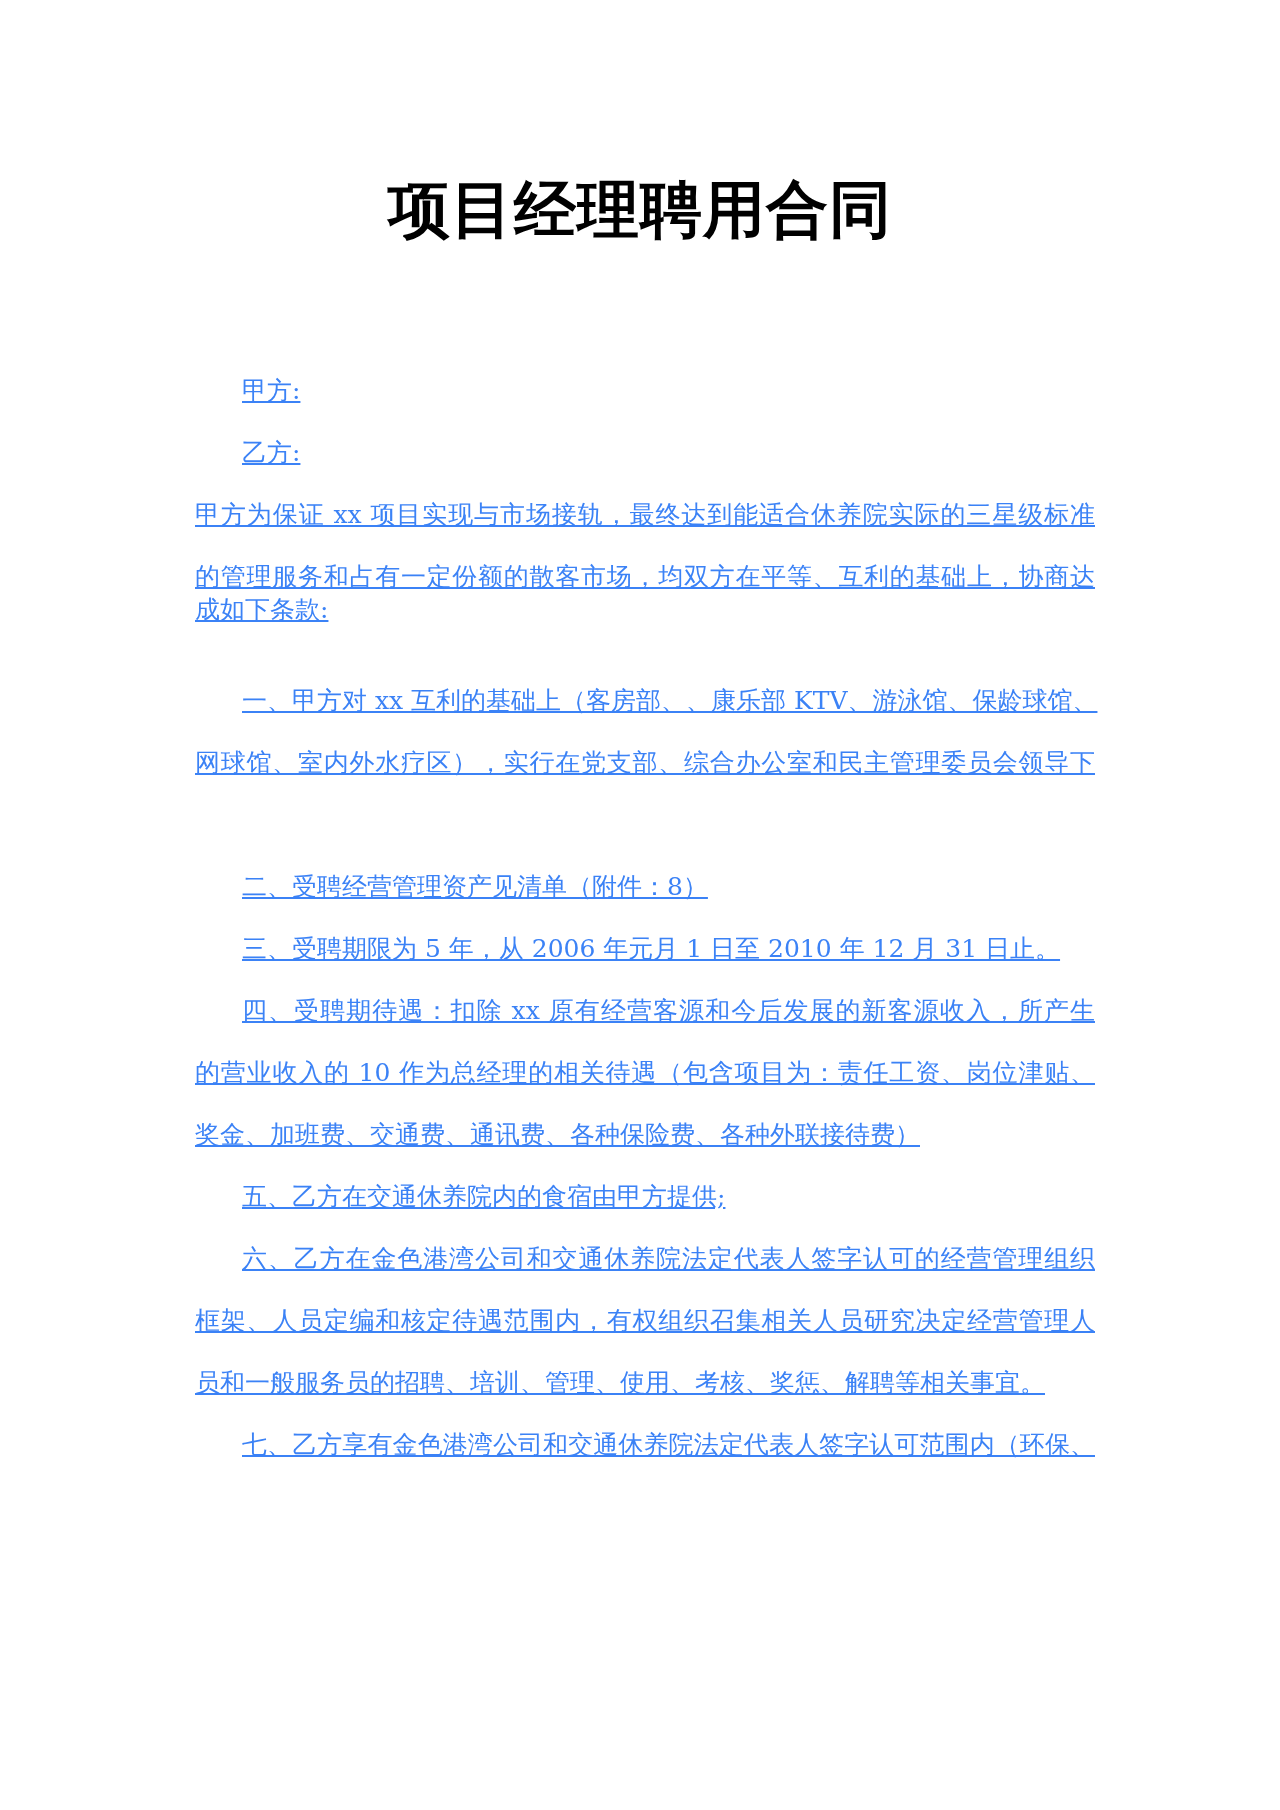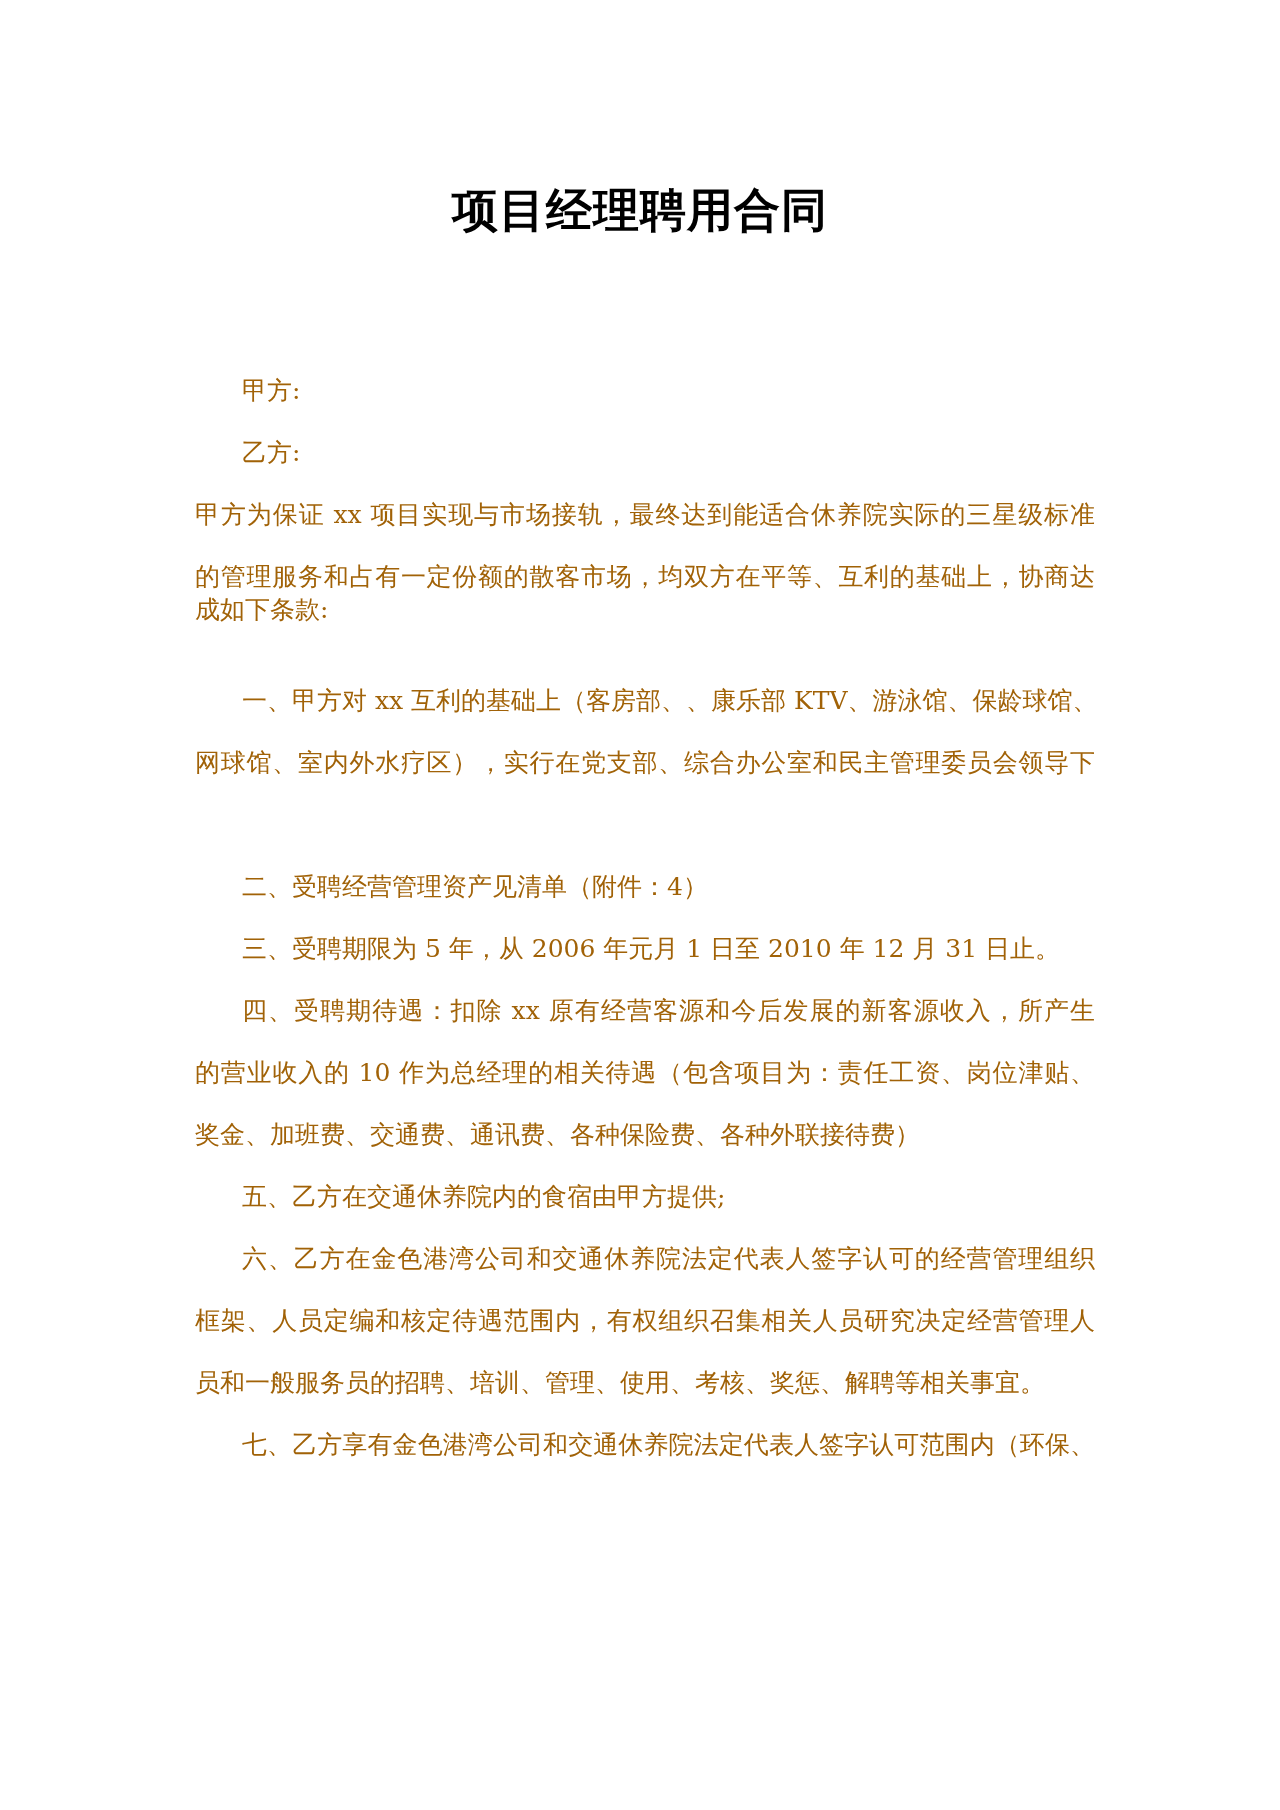--- a/index.html
+++ b/index.html
@@ -1,39 +1,39 @@
 <!DOCTYPE html>
 <html><head>
 <meta charset="utf-8">
 <style>
   html, body { margin: 0; padding: 0; background: #ffffff; }
   body { width: 1280px; height: 1810px; position: relative; overflow: hidden;
          font-family: "DejaVu Serif", "Liberation Serif", serif; color: #111111; }
   .page { position: absolute; left: 0; top: 0; width: 1280px; height: 1810px; background: #ffffff; }
   .title { position: absolute; left: 0; width: 1280px; top: 180px; text-align: center;
-           font-size: 46px; font-weight: bold; letter-spacing: 1px; color: #000; line-height: 60px; }
+           font-size: 62px; font-weight: bold; letter-spacing: 1px; color: #000; line-height: 60px; }
   .line { position: absolute; left: 195px; width: 900px; font-size: 25px; line-height: 36px;
-          white-space: nowrap; color: #a16207; }
+          white-space: nowrap; color: #3b82f6; text-decoration: underline; }
   .line.indent { left: 242px; }
   .line.justify { text-align: justify; text-align-last: justify; }
 </style>
 </head>
 <body>
 
 <div class="page">
   <div class="title">项目经理聘用合同</div>
 
   <div class="line indent" style="top:373px">甲方:</div>
   <div class="line indent" style="top:435px">乙方:</div>
   <div class="line justify" style="top:497px">甲方为保证 xx 项目实现与市场接轨，最终达到能适合休养院实际的三星级标准</div>
   <div class="line justify" style="top:559px">的管理服务和占有一定份额的散客市场，均双方在平等、互利的基础上，协商达</div>
   <div class="line" style="top:592px">成如下条款:</div>
   <div class="line indent justify" style="top:683px; width:853px">一、甲方对 xx 互利的基础上（客房部、、康乐部 KTV、游泳馆、保龄球馆、</div>
   <div class="line justify" style="top:745px">网球馆、室内外水疗区），实行在党支部、综合办公室和民主管理委员会领导下</div>
-  <div class="line indent" style="top:869px">二、受聘经营管理资产见清单（附件：4）</div>
+  <div class="line indent" style="top:869px">二、受聘经营管理资产见清单（附件：8）</div>
   <div class="line indent" style="top:931px">三、受聘期限为 5 年，从 2006 年元月 1 日至 2010 年 12 月 31 日止。</div>
   <div class="line indent justify" style="top:993px; width:853px">四、受聘期待遇：扣除 xx 原有经营客源和今后发展的新客源收入，所产生</div>
   <div class="line justify" style="top:1055px">的营业收入的 10 作为总经理的相关待遇（包含项目为：责任工资、岗位津贴、</div>
   <div class="line" style="top:1117px">奖金、加班费、交通费、通讯费、各种保险费、各种外联接待费）</div>
   <div class="line indent" style="top:1179px">五、乙方在交通休养院内的食宿由甲方提供;</div>
   <div class="line indent justify" style="top:1241px; width:853px">六、乙方在金色港湾公司和交通休养院法定代表人签字认可的经营管理组织</div>
   <div class="line justify" style="top:1303px">框架、人员定编和核定待遇范围内，有权组织召集相关人员研究决定经营管理人</div>
   <div class="line" style="top:1365px">员和一般服务员的招聘、培训、管理、使用、考核、奖惩、解聘等相关事宜。</div>
   <div class="line indent justify" style="top:1427px; width:853px">七、乙方享有金色港湾公司和交通休养院法定代表人签字认可范围内（环保、</div>
 </div>

